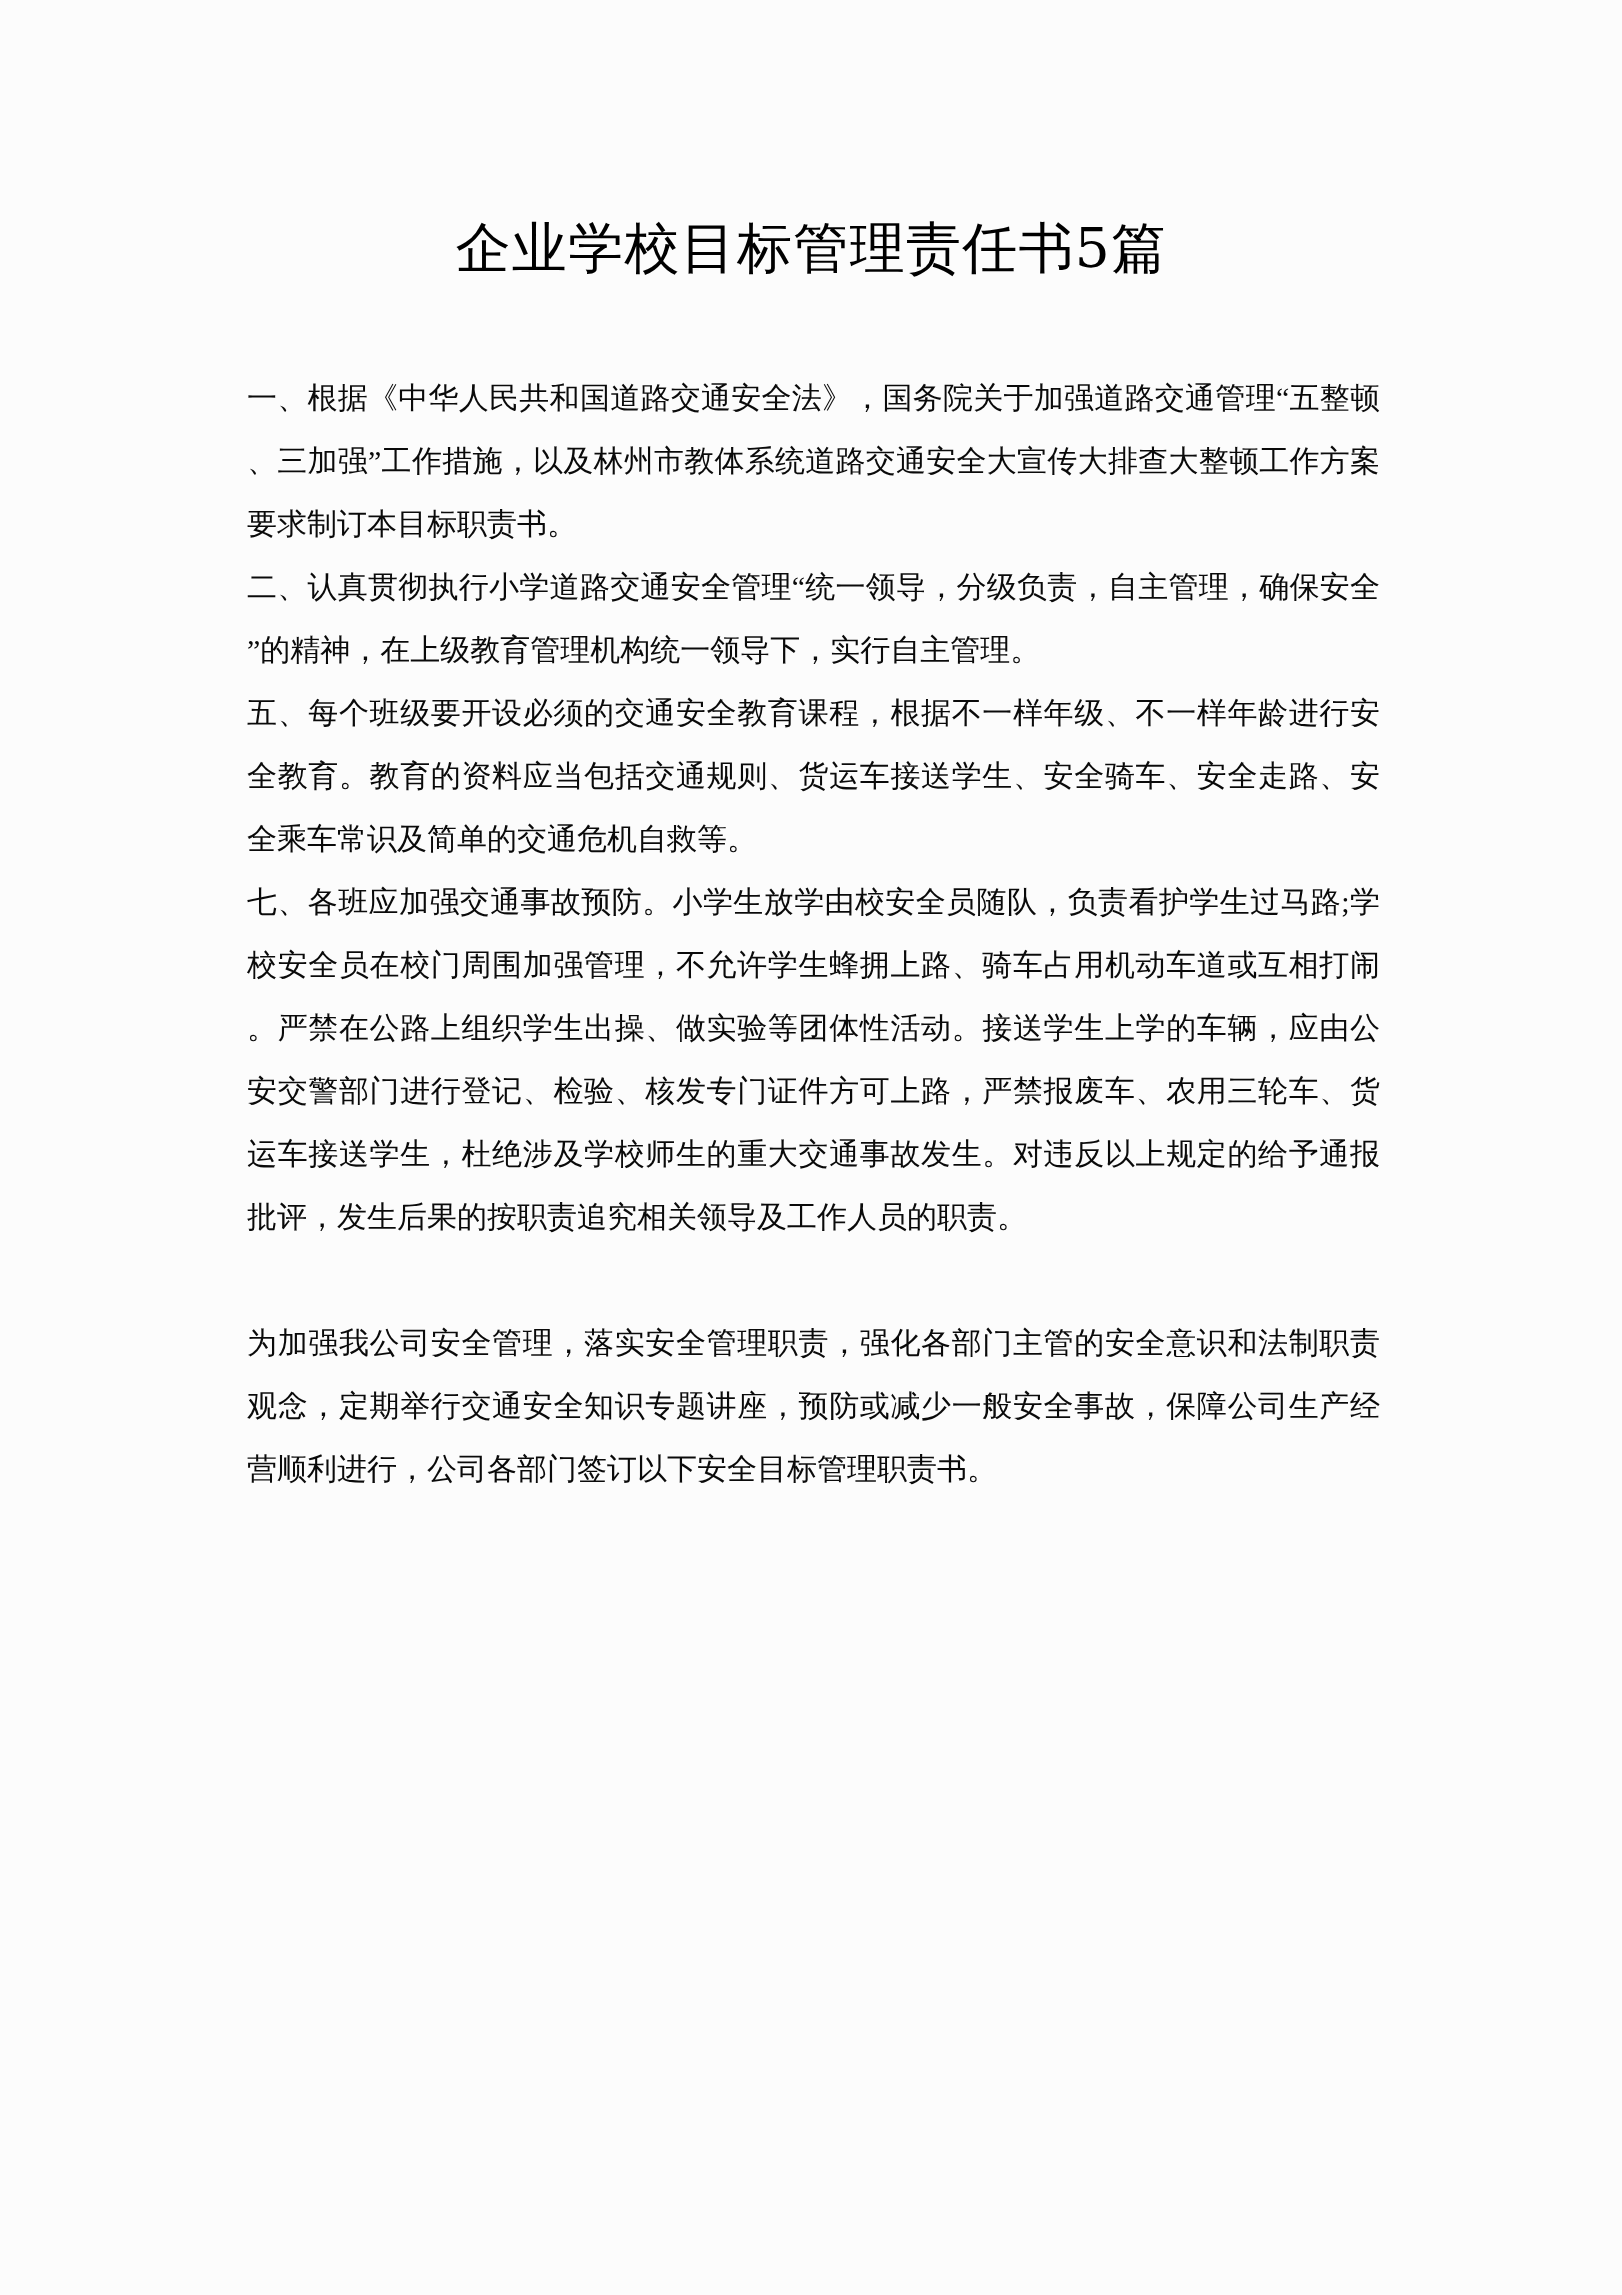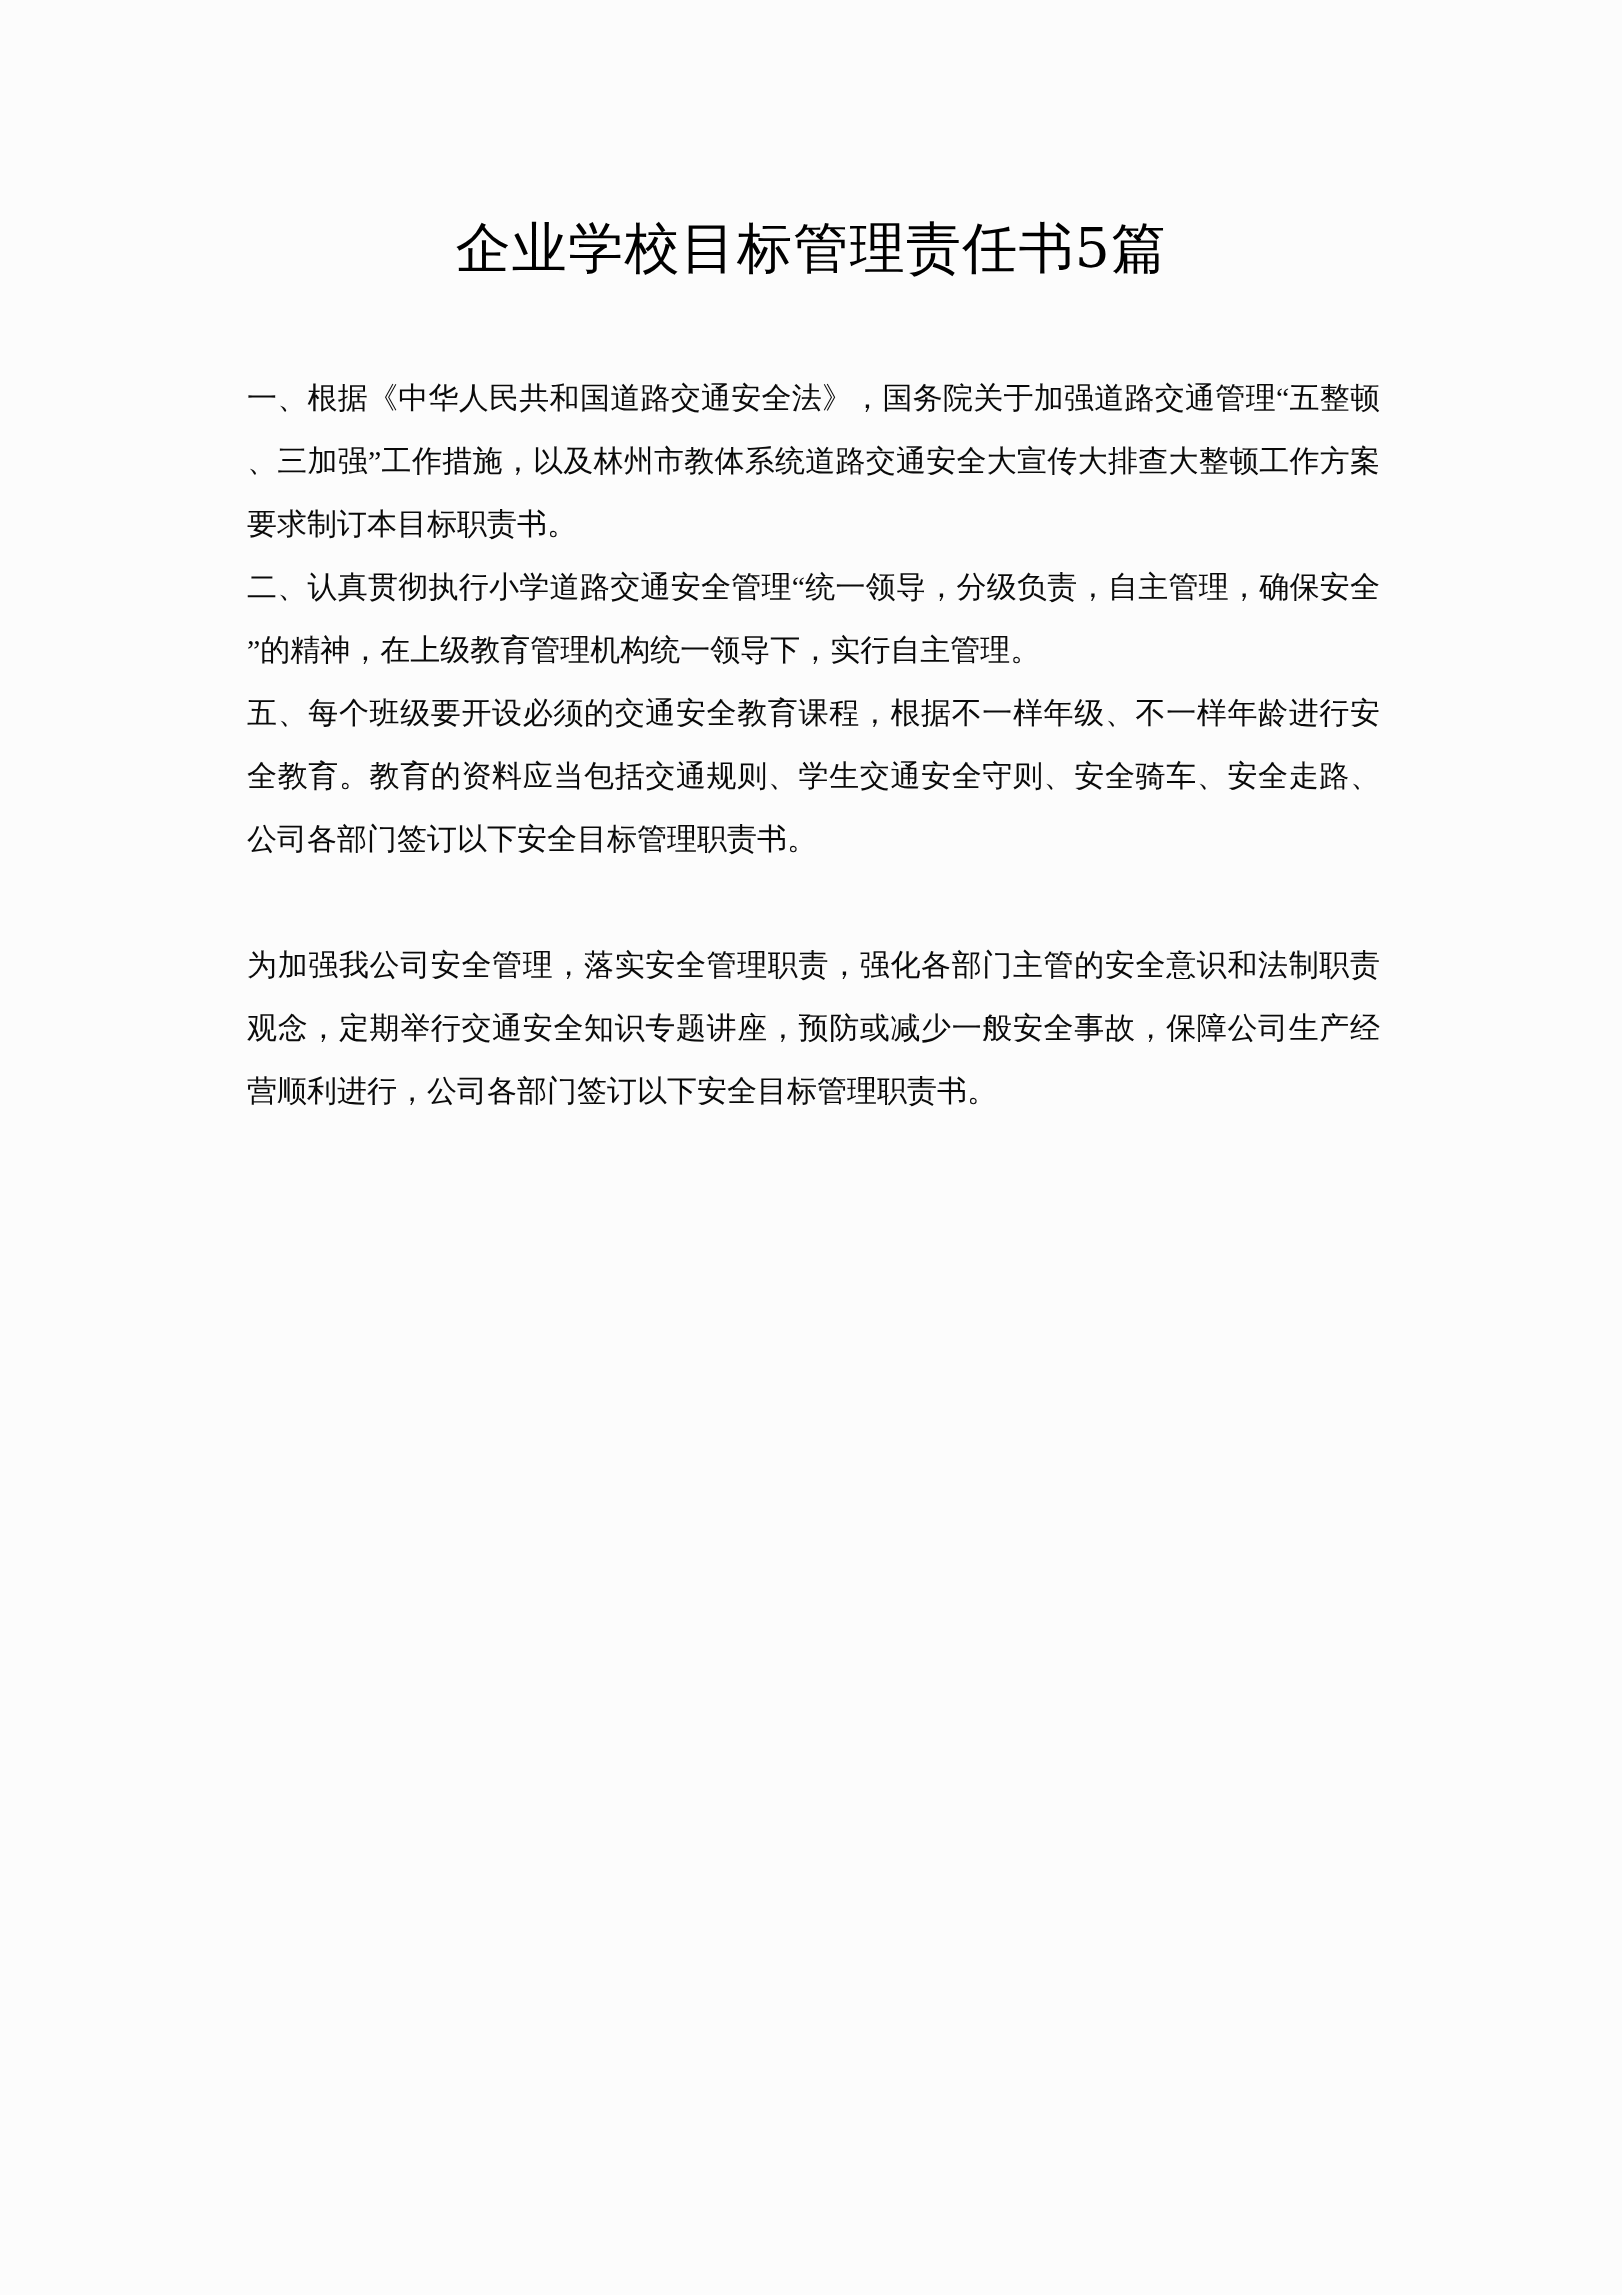--- a/index.html
+++ b/index.html
@@ -62,21 +62,22 @@
 
 <div class="page">
 
   <h1 class="doc-title">企业学校目标管理责任书5篇</h1>
 
   <div class="body-text">
 
     <div>
       <p class="para">一、根据《中华人民共和国道路交通安全法》，国务院关于加强道路交通管理“五整顿、三加强”工作措施，以及林州市教体系统道路交通安全大宣传大排查大整顿工作方案要求制订本目标职责书。</p>
       <p class="para">二、认真贯彻执行小学道路交通安全管理“统一领导，分级负责，自主管理，确保安全”的精神，在上级教育管理机构统一领导下，实行自主管理。</p>
-      <p class="para">五、每个班级要开设必须的交通安全教育课程，根据不一样年级、不一样年龄进行安全教育。教育的资料应当包括交通规则、学生交通安全守则、安全骑车、安全走路、公司各部门签订以下安全目标管理职责书。</p>
+      <p class="para">五、每个班级要开设必须的交通安全教育课程，根据不一样年级、不一样年龄进行安全教育。教育的资料应当包括交通规则、货运车接送学生、安全骑车、安全走路、安全乘车常识及简单的交通危机自救等。</p>
+      <p class="para">七、各班应加强交通事故预防。小学生放学由校安全员随队，负责看护学生过马路;学校安全员在校门周围加强管理，不允许学生蜂拥上路、骑车占用机动车道或互相打闹。严禁在公路上组织学生出操、做实验等团体性活动。接送学生上学的车辆，应由公安交警部门进行登记、检验、核发专门证件方可上路，严禁报废车、农用三轮车、货运车接送学生，杜绝涉及学校师生的重大交通事故发生。对违反以上规定的给予通报批评，发生后果的按职责追究相关领导及工作人员的职责。</p>
     </div>
 
     <div class="gap"></div>
 
     <div>
       <p class="para">为加强我公司安全管理，落实安全管理职责，强化各部门主管的安全意识和法制职责观念，定期举行交通安全知识专题讲座，预防或减少一般安全事故，保障公司生产经营顺利进行，公司各部门签订以下安全目标管理职责书。</p>
     </div>
 
   </div>
 </div>

